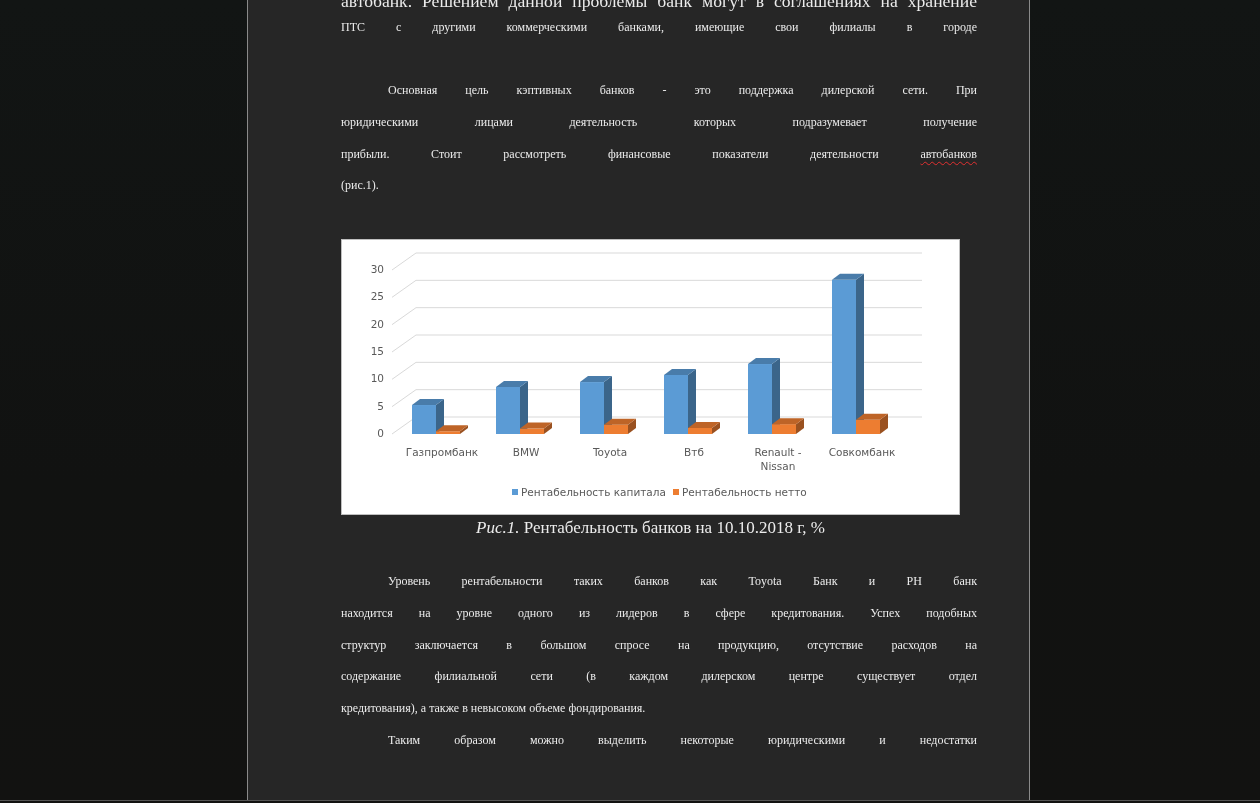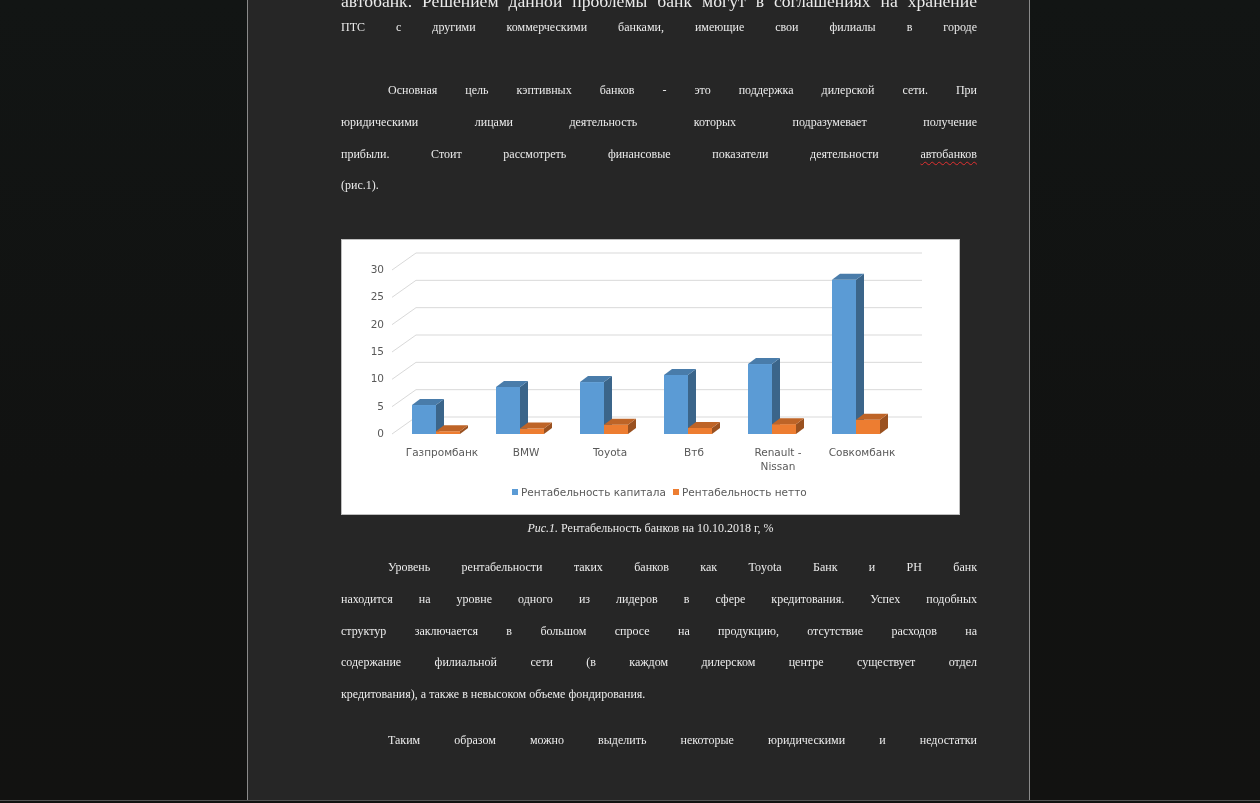--- a/index.html
+++ b/index.html
@@ -29,21 +29,21 @@
   .clipped { position: absolute; left: 341px; top: -14px; width: 636px; color: #ececec; font-size: 17.6px; line-height: 31.8px; white-space: nowrap; overflow: hidden; text-align: justify; text-align-last: justify; }
 
   .chart {
     position: absolute; left: 341px; top: 239px; width: 619px; height: 276px;
     background: #ffffff; border: 1px solid #bfbfbf; box-sizing: border-box;
     font-family: "DejaVu Sans", "Liberation Sans", sans-serif;
   }
   .chart svg { position: absolute; left: 0; top: 0; }
   .caption {
     position: absolute; left: 341px; top: 516px; width: 619px; text-align: center;
-    color: #ececec; font-size: 12px; line-height: 24px;
+    color: #ececec; font-size: 17px; line-height: 24px;
   }
   .caption i { font-style: italic; }
 </style>
 </head>
 <body>
 
 <div class="page"></div>
 
 <div class="clipped">автобанк. Решением данной проблемы банк могут в соглашениях на хранение</div>
 
@@ -150,21 +150,21 @@
       <text x="520" y="216" text-anchor="middle" font-size="10.5" fill="#595959">Совкомбанк</text>
       <rect x="170" y="249" width="6" height="6" fill="#5b9bd5"></rect>
       <text x="179" y="256" font-size="10.5" fill="#595959">Рентабельность капитала</text>
       <rect x="331" y="249" width="6" height="6" fill="#ed7d31"></rect>
       <text x="340" y="256" font-size="10.5" fill="#595959">Рентабельность нетто</text>
     </svg>
 </div>
 
 <div class="caption"><i>Рис.1.</i><span> Рентабельность банков на 10.10.2018 г, %</span></div>
 
-<div class="text-block" style="top:552px;">
+<div class="text-block" style="top:566px;">
   <span class="line just indent">Уровень рентабельности таких банков как Toyota Банк и РН банк</span>
   <span class="line just">находится на уровне одного из лидеров в сфере кредитования. Успех подобных</span>
   <span class="line just">структур заключается в большом спросе на продукцию, отсутствие расходов на</span>
   <span class="line just">содержание филиальной сети (в каждом дилерском центре существует отдел</span>
   <span class="line">кредитования), а также в невысоком объеме фондирования.</span>
 </div>
 
 <div class="text-block" style="top:725px;">
   <span class="line just indent">Таким образом можно выделить некоторые юридическими и недостатки</span>
 </div>

